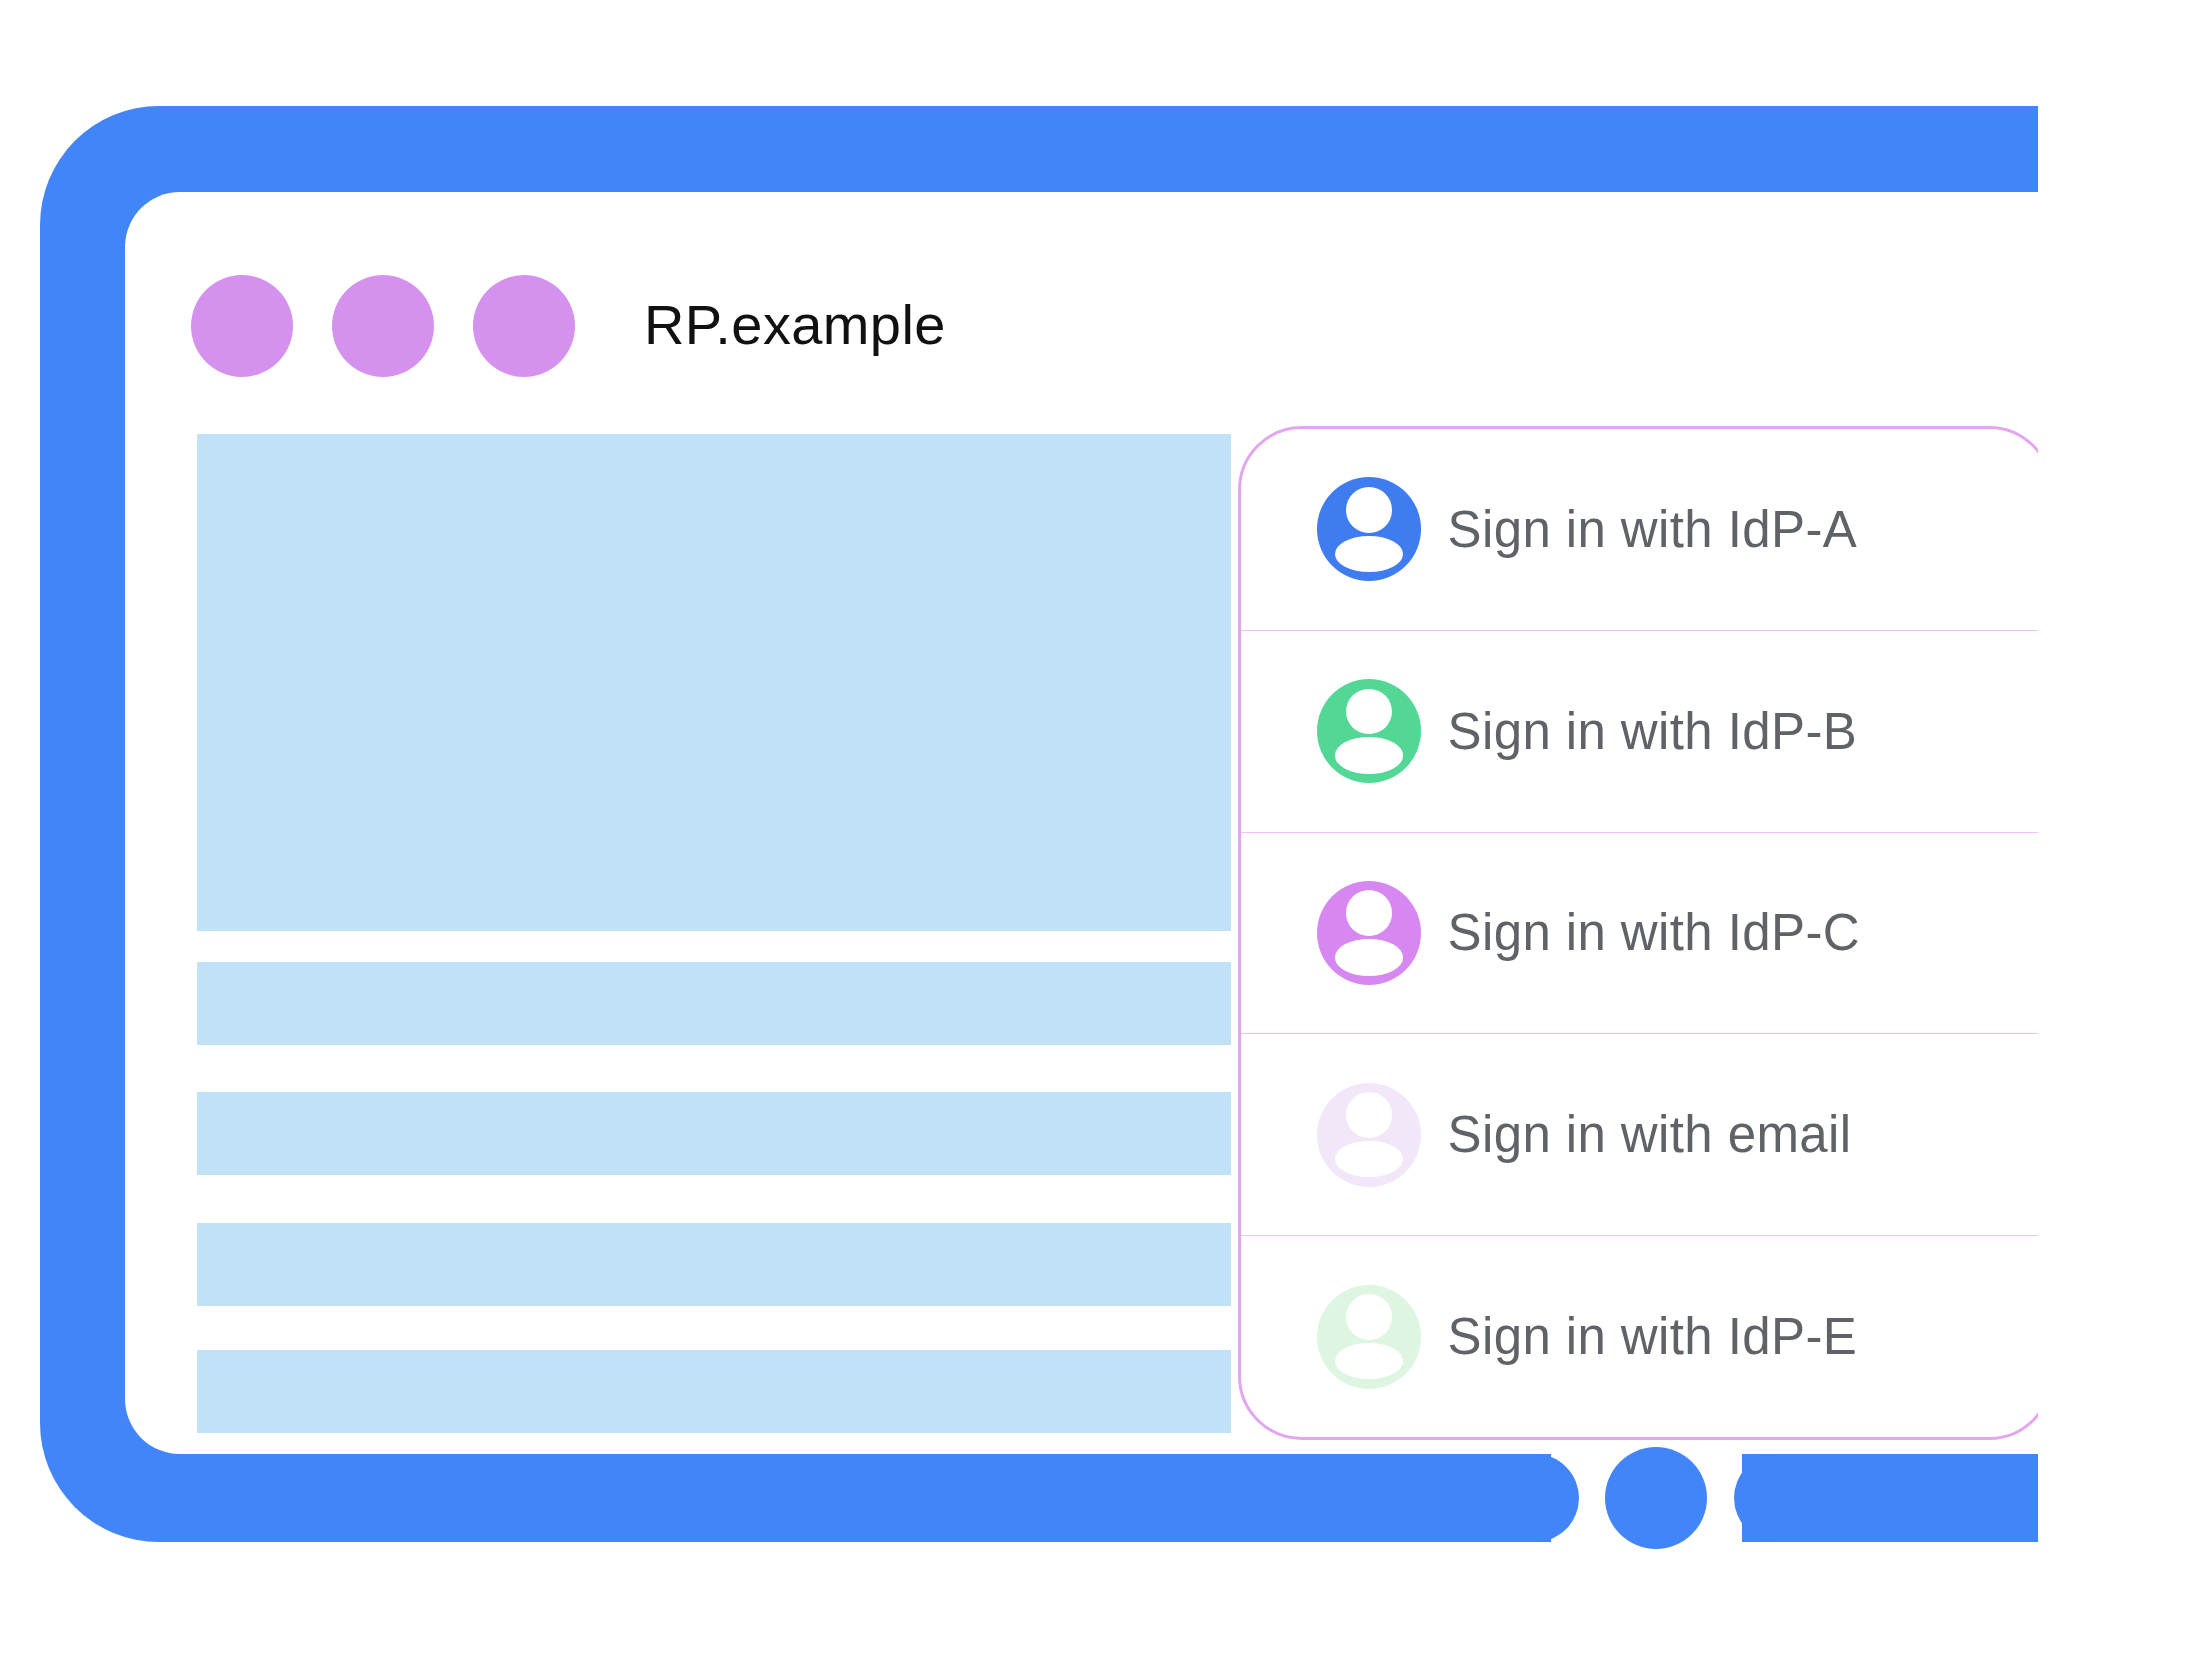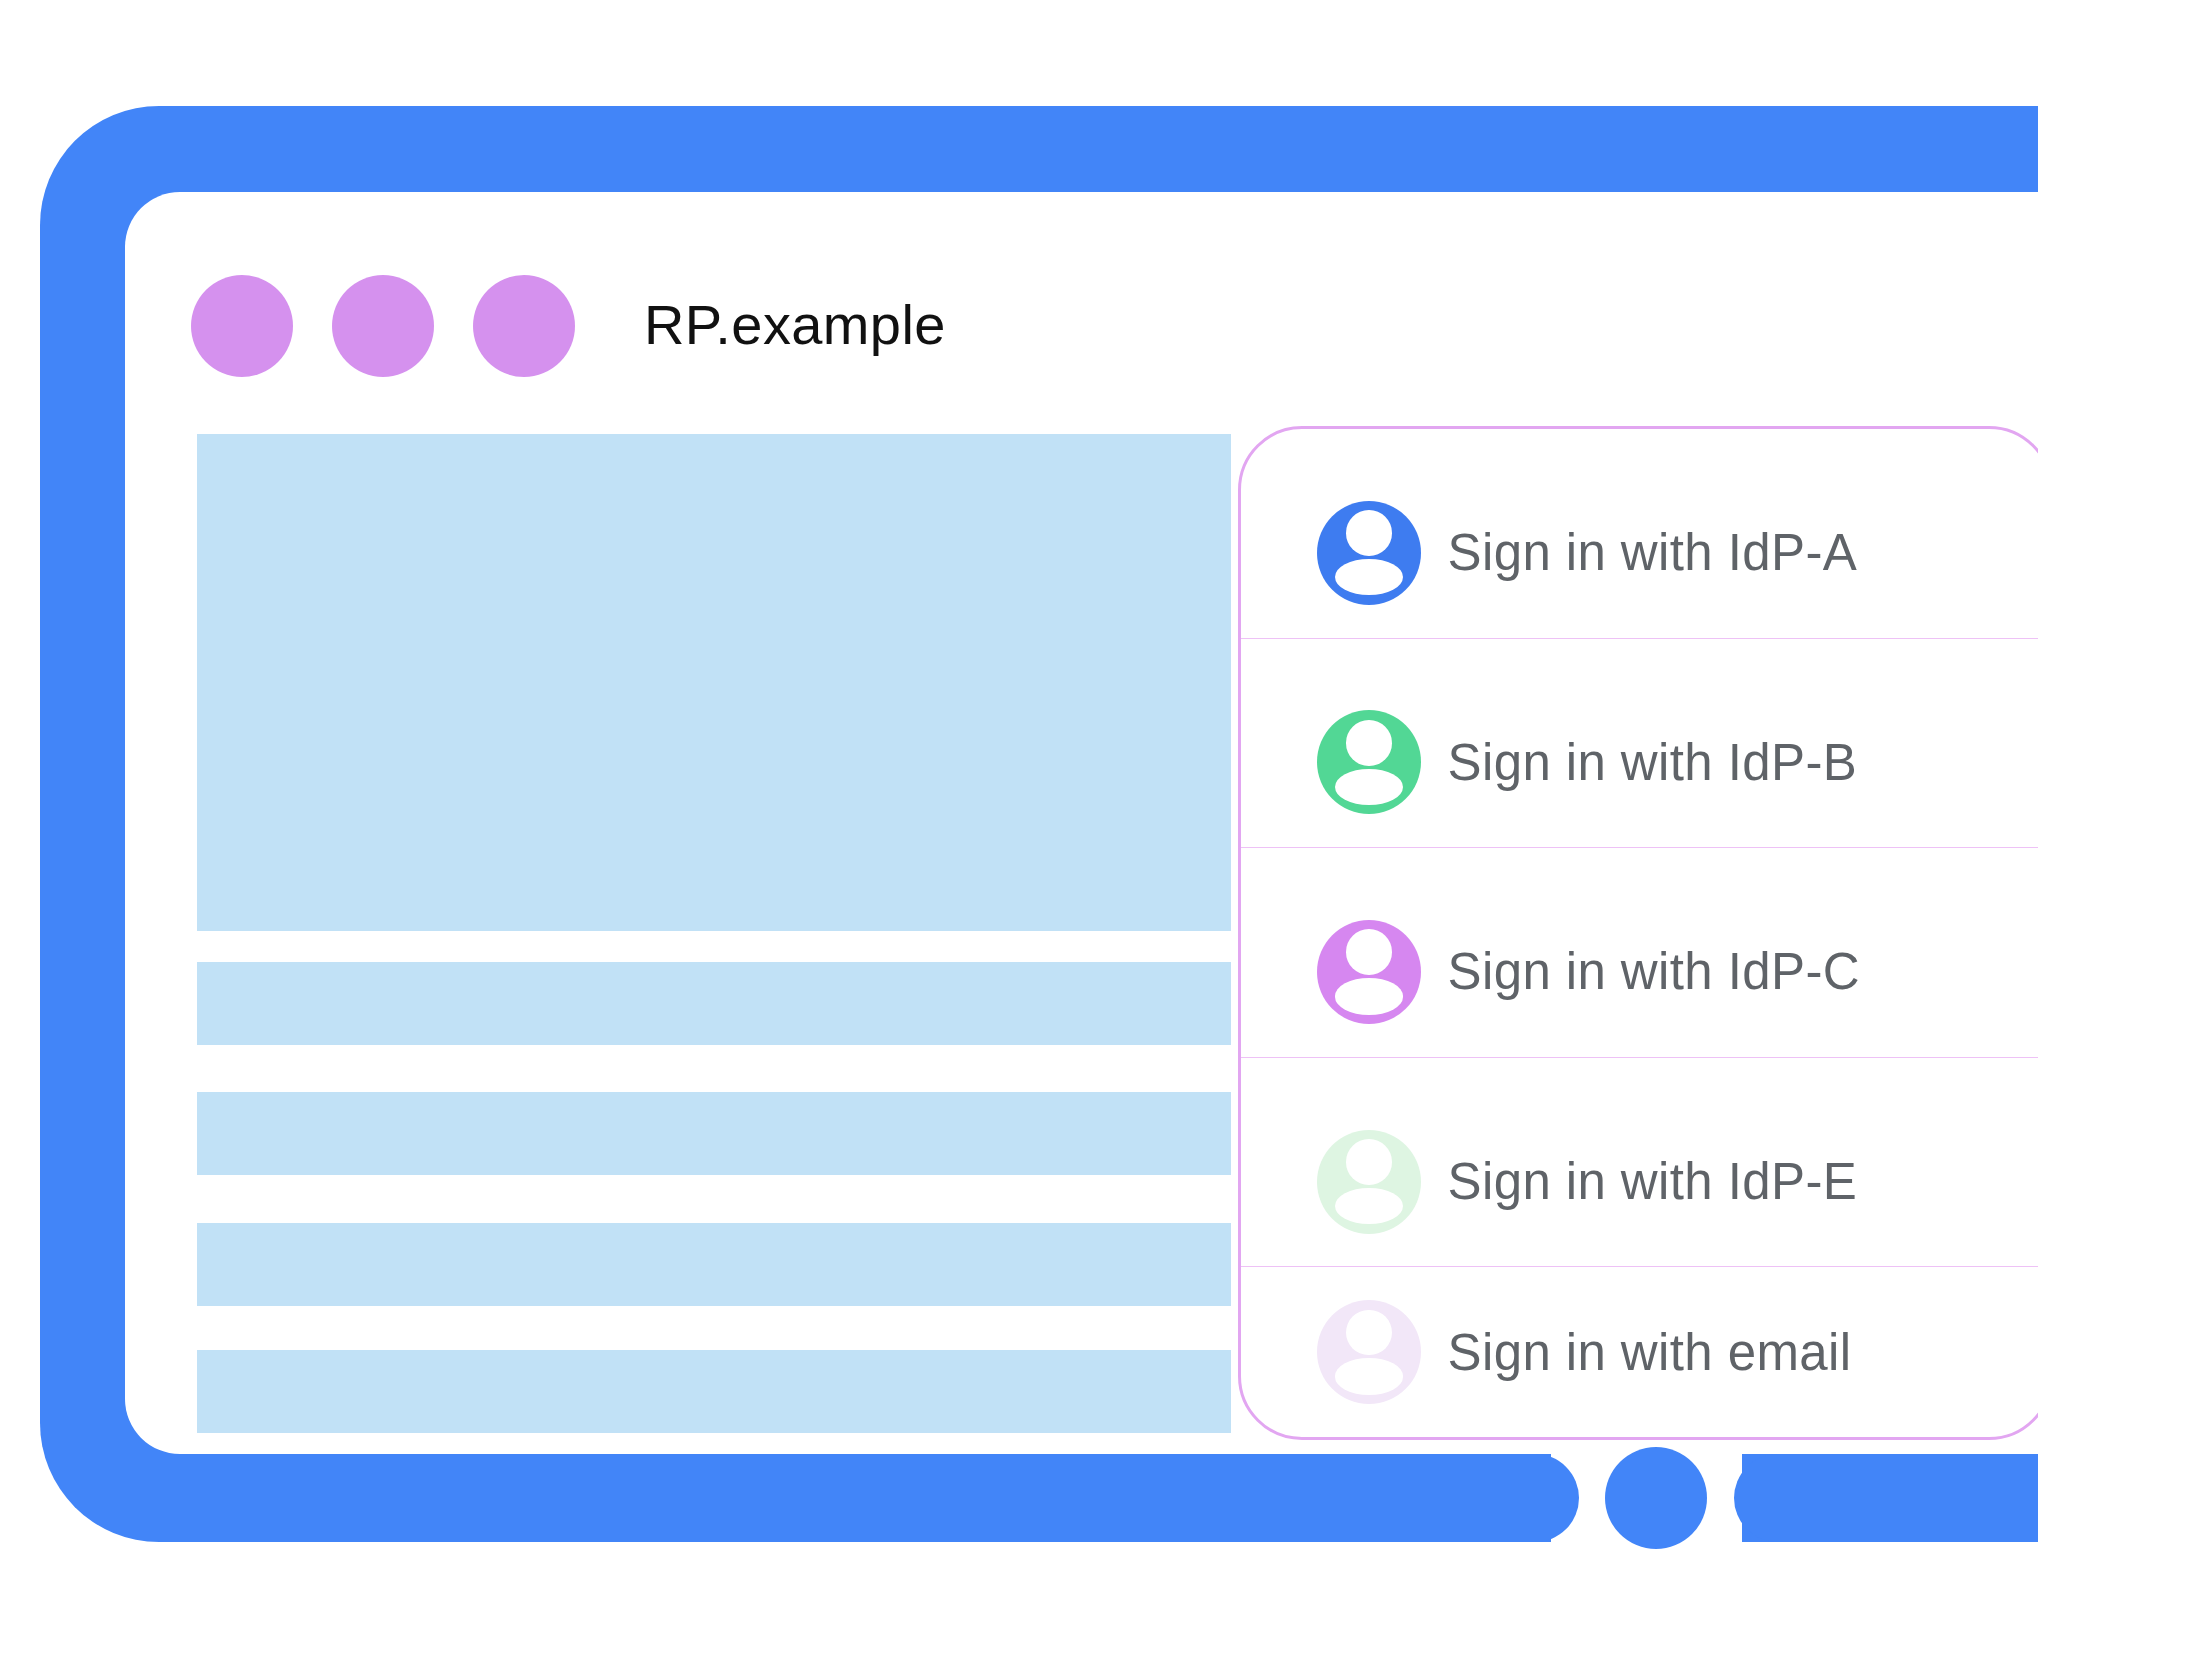--- a/index.html
+++ b/index.html
@@ -34,21 +34,21 @@
   
   .panel {
     left:1238px; top:426px; width:815px; height:1014px; box-sizing:border-box;
     background:#ffffff; border:3.5px solid var(--pborder); border-radius:64px;
     display:flex; flex-direction:column; overflow:hidden;
   }
   .row {
     flex:1 1 0; display:flex; align-items:center; padding-left:76px;
     box-sizing:border-box; cursor:pointer;
   }
-  .row:not(:last-child) { border-bottom:1.8px solid var(--pdiv);margin-top:39px; }
+  .row:not(:last-child) { border-bottom:1.8px solid var(--pdiv); }
   .avatar {
     position:relative; width:104px; height:104px; border-radius:50%;
     flex:0 0 auto; margin-right:26.5px;
   }
   .avatar::before { 
     content:""; position:absolute; left:28%; top:9%; width:44%; height:44%;
     border-radius:50%; background:#ffffff;
   }
   .avatar::after { 
     content:""; position:absolute; left:17%; top:56%; width:66%; height:35%;
@@ -94,25 +94,25 @@
       <span class="row-label">Sign in with IdP-B</span>
     </div>
 
     <div class="row">
       <div class="avatar" style="background-color: rgb(214, 135, 240);"></div>
       <span class="row-label">Sign in with IdP-C</span>
     </div>
 
 
     <div class="row">
-      <div class="avatar" style="background-color: rgb(222, 245, 226);"></div>
-      <span class="row-label">Sign in with IdP-E</span>
+      <div class="avatar" style="background-color: rgb(242, 231, 248);"></div>
+      <span class="row-label">Sign in with email</span>
     </div>
 
     <div class="row">
-      <div class="avatar" style="background-color: rgb(242, 231, 248);"></div>
-      <span class="row-label">Sign in with email</span>
+      <div class="avatar" style="background-color: rgb(222, 245, 226);"></div>
+      <span class="row-label">Sign in with IdP-E</span>
     </div>
 
 
   </div>
 </div>
 
 
 </body></html>

